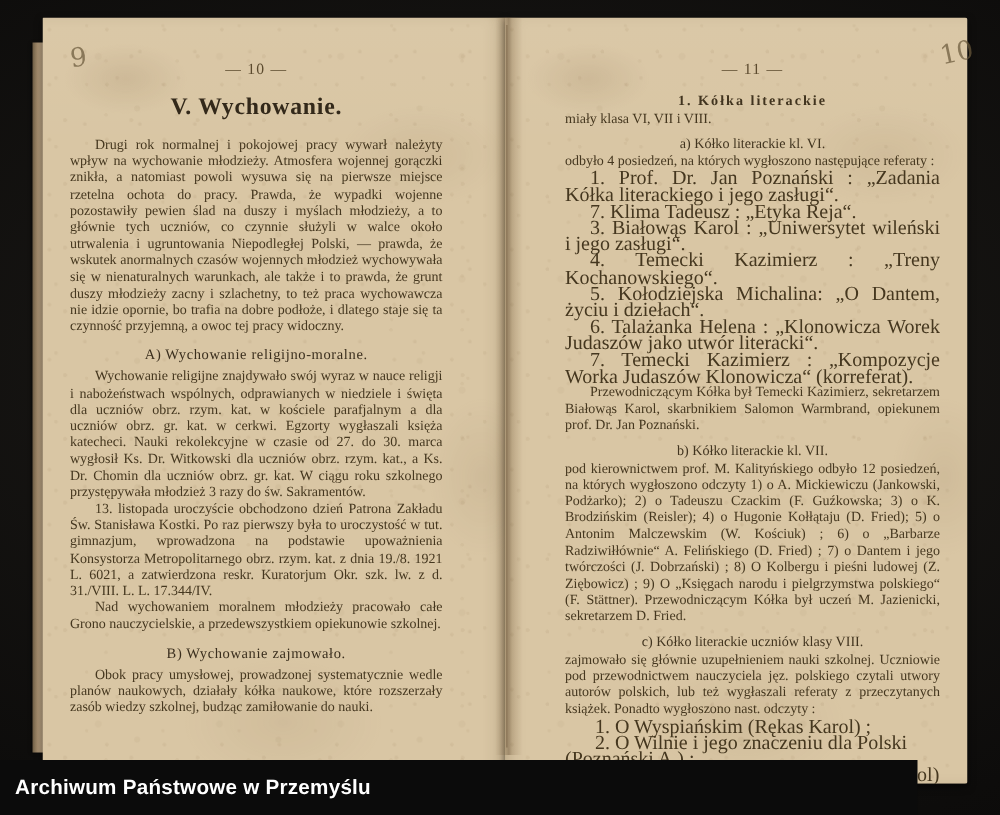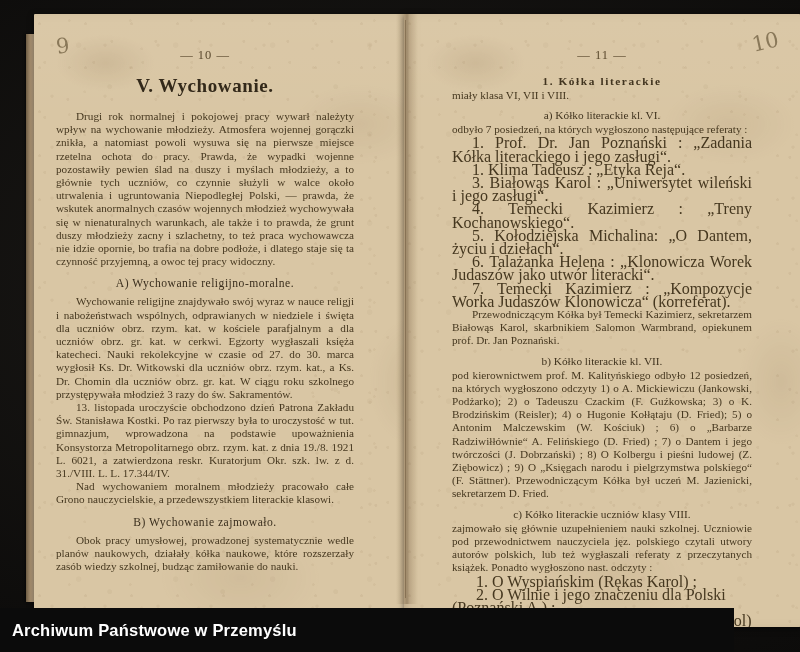--- a/index.html
+++ b/index.html
@@ -52,21 +52,20 @@
   }
 
   .page {
     position: absolute;
     top: 0;
     height: 613px;
     background:
       linear-gradient(180deg, rgba(255,255,255,0.035) 0%, rgba(0,0,0,0.0) 18%),
       #d9c6a4;
     overflow: hidden;
-    padding-left: 27px;
   }
   .page.left {
     left: 8px;
     width: 370px;
     border-radius: 1px 0 0 2px;
     box-shadow: inset -10px 0 16px -10px rgba(90,70,45,0.45),
                 0 2px 6px rgba(0,0,0,0.5);
   }
   .page.right {
     left: 378px;
@@ -262,46 +261,46 @@
         <div class="chapter-title">V. Wychowanie.</div>
 
         <p class="para">Drugi rok normalnej i pokojowej pracy wywarł należyty wpływ na wychowanie młodzieży. Atmosfera wojennej gorączki znikła, a natomiast powoli wysuwa się na pierwsze miejsce rzetelna ochota do pracy. Prawda, że wypadki wojenne pozostawiły pewien ślad na duszy i myślach młodzieży, a to głównie tych uczniów, co czynnie służyli w walce około utrwalenia i ugruntowania Niepodległej Polski, — prawda, że wskutek anormalnych czasów wojennych młodzież wychowywała się w nienaturalnych warunkach, ale także i to prawda, że grunt duszy młodzieży zacny i szlachetny, to też praca wychowawcza nie idzie opornie, bo trafia na dobre podłoże, i dlatego staje się ta czynność przyjemną, a owoc tej pracy widoczny.</p>
 
         <div class="section-head">A) Wychowanie religijno-moralne.</div>
 
         <p class="para faded">Wychowanie religijne znajdywało swój wyraz w nauce religji i nabożeństwach wspólnych, odprawianych w niedziele i święta dla uczniów obrz. rzym. kat. w kościele parafjalnym a dla uczniów obrz. gr. kat. w cerkwi. Egzorty wygłaszali księża katecheci. Nauki rekolekcyjne w czasie od 27. do 30. marca wygłosił Ks. Dr. Witkowski dla uczniów obrz. rzym. kat., a Ks. Dr. Chomin dla uczniów obrz. gr. kat. W ciągu roku szkolnego przystępywała młodzież 3 razy do św. Sakramentów.</p>
 
         <p class="para faded">13. listopada uroczyście obchodzono dzień Patrona Zakładu Św. Stanisława Kostki. Po raz pierwszy była to uroczystość w tut. gimnazjum, wprowadzona na podstawie upoważnienia Konsystorza Metropolitarnego obrz. rzym. kat. z dnia 19./8. 1921 L. 6021, a zatwierdzona reskr. Kuratorjum Okr. szk. lw. z d. 31./VIII. L. L. 17.344/IV.</p>
 
-        <p class="para">Nad wychowaniem moralnem młodzieży pracowało całe Grono nauczycielskie, a przedewszystkiem literackie klasowi.</p>
+        <p class="para">Nad wychowaniem moralnem młodzieży pracowało całe Grono nauczycielskie, a przedewszystkiem opiekunowie szkolnej.</p>
 
         <div class="section-head">B) Wychowanie zajmowało.</div>
 
         <p class="para">Obok pracy umysłowej, prowadzonej systematycznie wedle planów naukowych, działały kółka naukowe, które rozszerzały zasób wiedzy szkolnej, budząc zamiłowanie do nauki.</p>
       </div>
     </div>
 
     <div class="page right">
       <div class="grain"></div>
       <div class="blotch"></div>
 
       <div class="textblock">
         <div class="folio">— 11 —</div>
 
         <div class="sub-head spaced">1. Kółka literackie</div>
 
         <p class="para flush">miały klasa VI, VII i VIII.</p>
 
         <div class="sub-head">a) Kółko literackie kl. VI.</div>
 
-        <p class="para flush">odbyło 7 posiedzeń, na których wygłoszono następujące referaty :</p>
+        <p class="para flush">odbyło 4 posiedzeń, na których wygłoszono następujące referaty :</p>
 
         <ul class="numlist">
           <li>1. Prof. Dr. Jan Poznański : „Zadania Kółka literackiego i jego zasługi“.</li>
-          <li>1. Klima Tadeusz : „Etyka Reja“.</li>
+          <li>7. Klima Tadeusz : „Etyka Reja“.</li>
           <li>3. Białowąs Karol : „Uniwersytet wileński i jego zasługi“.</li>
           <li>4. Temecki Kazimierz : „Treny Kochanowskiego“.</li>
           <li>5. Kołodziejska Michalina: „O Dantem, życiu i dziełach“.</li>
           <li>6. Talażanka Helena : „Klonowicza Worek Judaszów jako utwór literacki“.</li>
           <li>7. Temecki Kazimierz : „Kompozycje Worka Judaszów Klonowicza“ (korreferat).</li>
         </ul>
 
         <p class="para">Przewodniczącym Kółka był Temecki Kazimierz, sekretarzem Białowąs Karol, skarbnikiem Salomon Warmbrand, opiekunem prof. Dr. Jan Poznański.</p>
 
         <div class="sub-head">b) Kółko literackie kl. VII.</div>

